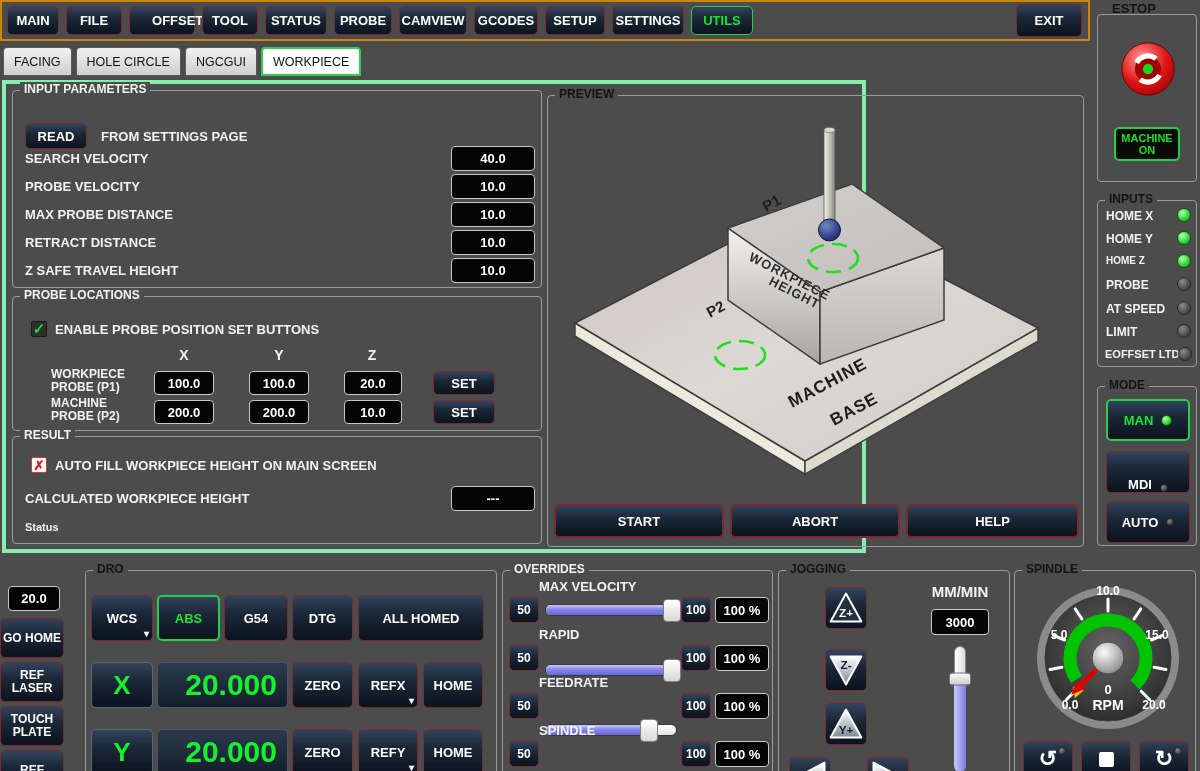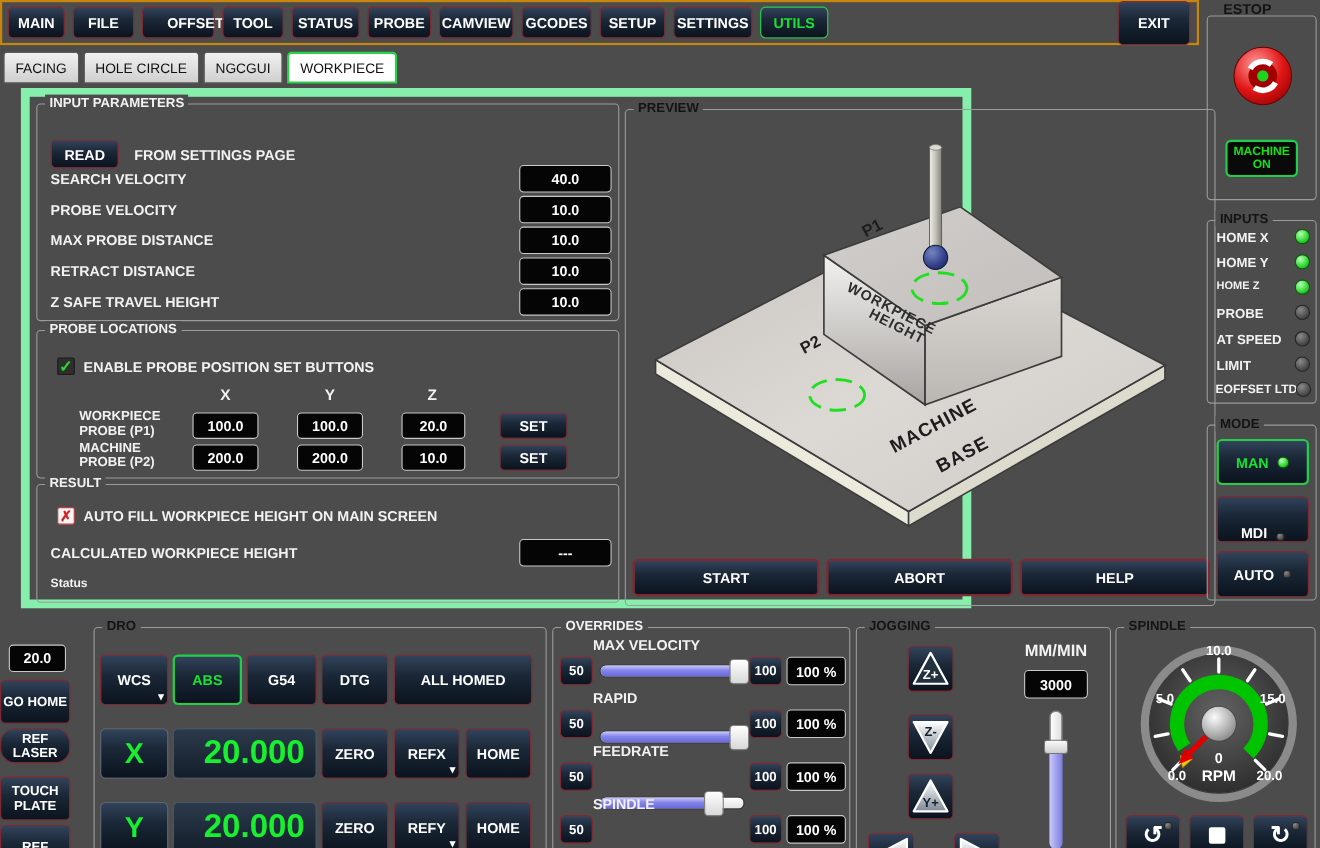--- a/index.html
+++ b/index.html
@@ -58,31 +58,31 @@
   <div class="btn" style="width:56px;height:29px;">FILE</div>
   <div class="btn" style="width:66px;height:29px;padding-left:40px;">OFFSETS</div>
   <div class="btn" style="width:56px;height:29px;">TOOL</div>
   <div class="btn" style="width:62px;height:29px;">STATUS</div>
   <div class="btn" style="width:58px;height:29px;">PROBE</div>
   <div class="btn" style="width:68px;height:29px;">CAMVIEW</div>
   <div class="btn" style="width:64px;height:29px;">GCODES</div>
   <div class="btn" style="width:60px;height:29px;">SETUP</div>
   <div class="btn" style="width:72px;height:29px;">SETTINGS</div>
   <div class="btn green" style="width:62px;height:29px;">UTILS</div>
-  <div class="btn" style="width:66px;height:40px;margin-left:auto;margin-right:6px;">EXIT</div>
+  <div class="btn" style="width:66px;height:33px;margin-left:auto;margin-right:6px;">EXIT</div>
 </div>
 
 <div class="abs" style="left:3px;top:47px;display:flex;gap:4px;align-items:flex-end;">
   <div class="tab">FACING</div>
   <div class="tab">HOLE CIRCLE</div>
   <div class="tab">NGCGUI</div>
   <div class="tab active">WORKPIECE</div>
 </div>
 
-<div class="abs" style="left:19px;top:80px;width:864px;height:473px;border:8px solid #86efac;">
+<div class="abs" style="left:2px;top:80px;width:864px;height:473px;border:4px solid #86efac;">
 
   <div class="groupbox" style="left:6px;top:6px;width:530px;height:198px;">
     <span class="gb-label light">INPUT PARAMETERS</span>
     <div class="btn abs" style="left:12px;top:32px;width:62px;height:26px;">READ</div>
     <span class="lbl abs" style="left:88px;top:38px;">FROM SETTINGS PAGE</span>
 
     <span class="lbl abs" style="left:12px;top:60px;">SEARCH VELOCITY</span>
     <div class="blackbox abs" style="left:438px;top:55px;width:84px;height:25px;">40.0</div>
     <span class="lbl abs" style="left:12px;top:88px;">PROBE VELOCITY</span>
     <div class="blackbox abs" style="left:438px;top:83px;width:84px;height:25px;">10.0</div>
@@ -242,21 +242,21 @@
     <span class="led off" style="width:8px;height:8px;margin-left:8px;"></span>
   </div>
   <div class="btn abs" style="left:8px;top:114px;width:84px;height:42px;">
     <span>AUTO</span>
     <span class="led off" style="width:8px;height:8px;margin-left:8px;"></span>
   </div>
 </div>
 
 <div class="blackbox abs" style="left:8px;top:586px;width:52px;height:25px;">20.0</div>
 <div class="btn abs" style="left:0;top:618px;width:64px;height:40px;font-size:12px;line-height:13px;padding:2px;">GO HOME</div>
-<div class="btn abs" style="left:0;top:662px;width:64px;height:32px;font-size:12px;line-height:13px;padding:6px;border-radius:14px;">REF LASER</div>
+<div class="btn abs" style="left:0;top:662px;width:64px;height:40px;font-size:12px;line-height:13px;padding:6px;">REF LASER</div>
 <div class="btn abs" style="left:0;top:706px;width:64px;height:40px;font-size:12px;line-height:13px;padding:2px;">TOUCH PLATE</div>
 <div class="btn abs" style="left:0;top:750px;width:64px;height:40px;font-size:12px;">REF</div>
 
 <div class="groupbox" style="left:85px;top:570px;width:412px;height:210px;">
   <span class="gb-label dark">DRO</span>
 
   <div class="btn abs" style="left:5px;top:24px;width:62px;height:46px;">
     <span>WCS</span>
     <span class="dd-arrow">▾</span>
   </div>

